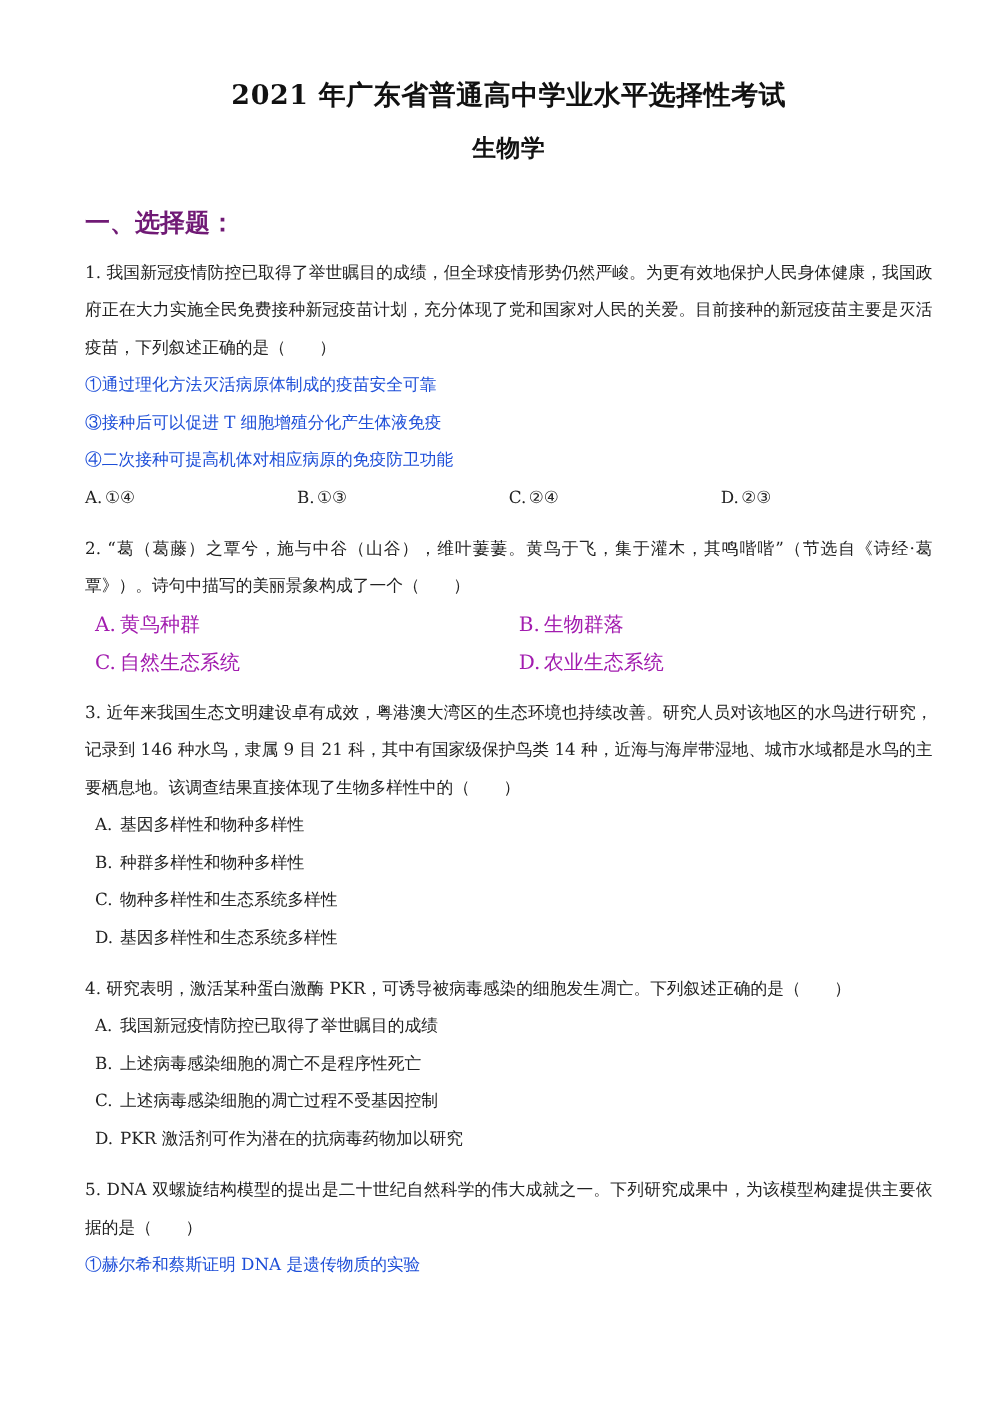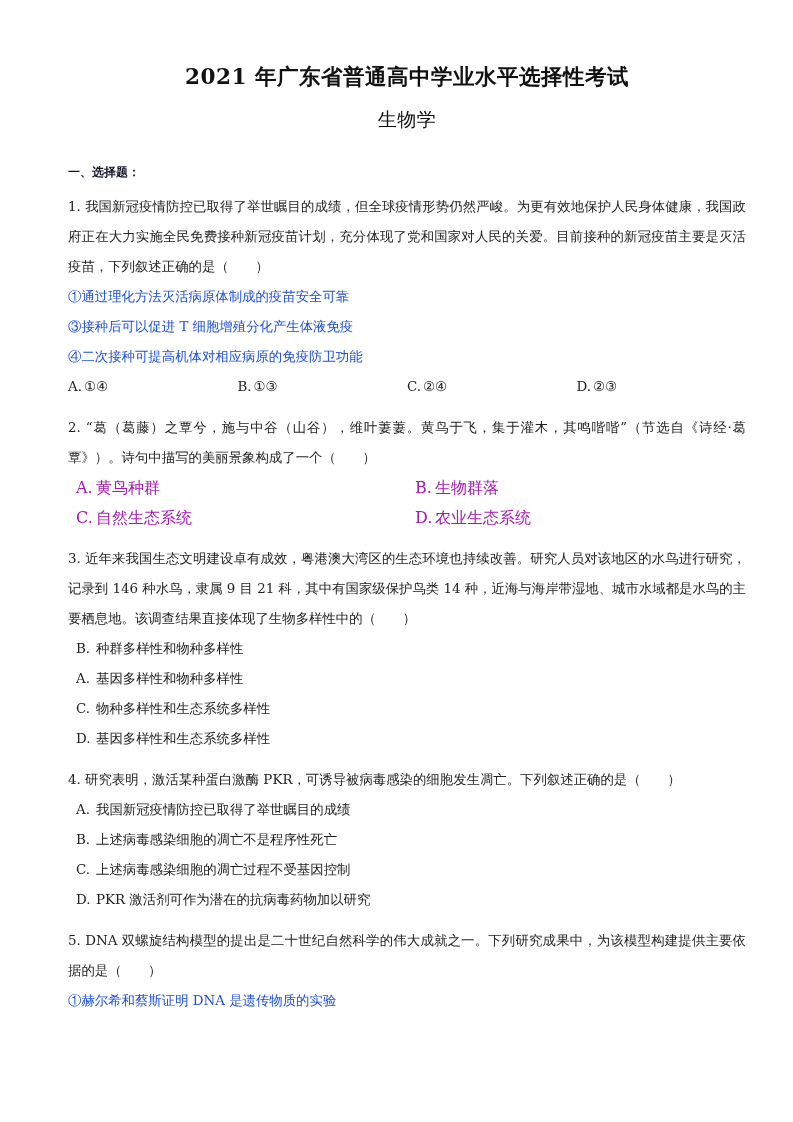--- a/index.html
+++ b/index.html
@@ -36,34 +36,34 @@
     font-weight: bold;
     letter-spacing: 0.5px;
     margin: 0;
     padding-top: 62px;
     line-height: 1.35;
     color: #111;
   }
   .doc-subtitle {
     text-align: center;
     font-size: 19px;
-    font-weight: normal;
+    font-weight: bold;
     letter-spacing: 0.5px;
     margin: 0;
     padding-top: 16px;
     line-height: 1.35;
     color: #111;
   }
   .section-heading {
-    font-size: 12px;
+    font-size: 20px;
     font-weight: bold;
     margin: 0;
     padding-top: 30px;
     line-height: 1.5;
-    color: #0f172a;
+    color: #701a75;
   }
 
   
   .question {
     margin-top: 11px;
   }
   .q-stem {
     font-size: 13.4px;
     line-height: 30px;
     text-align: justify;
@@ -150,22 +150,22 @@
           <div class="opts opts-grid2">
             <div class="opt"><span class="opt-letter">A.</span><span>黄鸟种群</span></div>
             <div class="opt"><span class="opt-letter">B.</span><span>生物群落</span></div>
             <div class="opt"><span class="opt-letter">C.</span><span>自然生态系统</span></div>
             <div class="opt"><span class="opt-letter">D.</span><span>农业生态系统</span></div>
           </div>
         </div>
         <div class="question">
           <p class="q-stem">3. 近年来我国生态文明建设卓有成效，粤港澳大湾区的生态环境也持续改善。研究人员对该地区的水鸟进行研究，记录到 146 种水鸟，隶属 9 目 21 科，其中有国家级保护鸟类 14 种，近海与海岸带湿地、城市水域都是水鸟的主要栖息地。该调查结果直接体现了生物多样性中的（　　）</p>
           <div class="opts opts-stack">
+            <div class="opt"><span class="opt-letter">A.</span><span>基因多样性和物种多样性</span></div>
             <div class="opt"><span class="opt-letter">B.</span><span>种群多样性和物种多样性</span></div>
-            <div class="opt"><span class="opt-letter">A.</span><span>基因多样性和物种多样性</span></div>
             <div class="opt"><span class="opt-letter">C.</span><span>物种多样性和生态系统多样性</span></div>
             <div class="opt"><span class="opt-letter">D.</span><span>基因多样性和生态系统多样性</span></div>
           </div>
         </div>
         <div class="question">
           <p class="q-stem">4. 研究表明，激活某种蛋白激酶 PKR，可诱导被病毒感染的细胞发生凋亡。下列叙述正确的是（　　）</p>
           <div class="opts opts-stack">
             <div class="opt"><span class="opt-letter">A.</span><span>我国新冠疫情防控已取得了举世瞩目的成绩</span></div>
             <div class="opt"><span class="opt-letter">B.</span><span>上述病毒感染细胞的凋亡不是程序性死亡</span></div>
             <div class="opt"><span class="opt-letter">C.</span><span>上述病毒感染细胞的凋亡过程不受基因控制</span></div>

